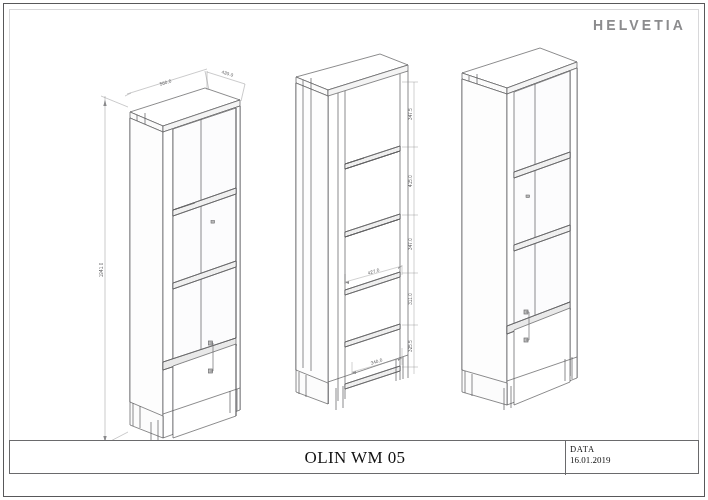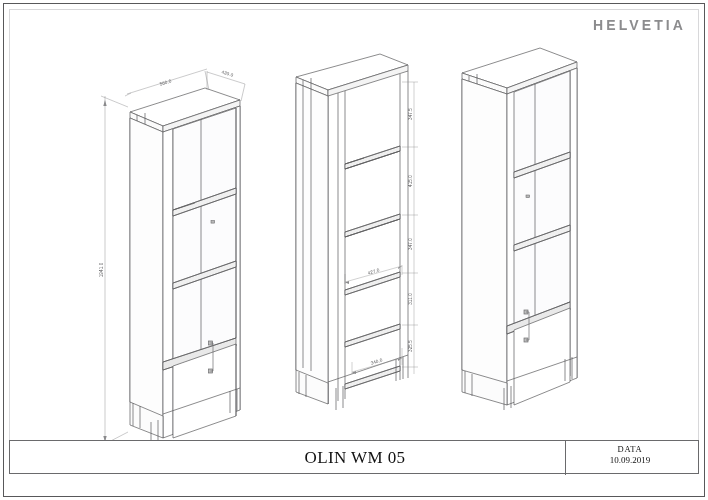--- a/index.html
+++ b/index.html
@@ -15,21 +15,21 @@
   .inner-frame{position:absolute;left:9px;top:9px;width:690px;height:444px;
       box-sizing:border-box;border:1px solid #d8d8da;}
 
   
   .title-block{position:absolute;left:9px;top:440px;width:690px;height:34px;
       box-sizing:border-box;border:1.3px solid #6a6a6c;background:#fff;}
   .title-main{position:absolute;left:0;top:0;width:690px;height:34px;
       display:flex;align-items:center;justify-content:center;
       font-family:"Liberation Serif",serif;font-size:17px;letter-spacing:.4px;
       color:#111;}
-  .title-data{position:absolute;right:8px;top:4px;width:120px;text-align:center;
+  .title-data{position:absolute;right:8px;top:4px;width:120px;
       font-family:"Liberation Serif",serif;line-height:1.15;color:#111;}
   .title-data .lbl{font-size:8.5px;letter-spacing:.7px;}
   .title-data .val{font-size:9px;}
   .data-div{position:absolute;right:132px;top:0;width:0;height:34px;
       border-left:1.2px solid #6a6a6c;}
 
   .logo{position:absolute;right:22px;top:17px;font-size:14px;letter-spacing:3.1px;
       color:#8c8c8e;font-weight:600;font-family:"Liberation Sans",sans-serif;}
 
   .view{position:absolute;}
@@ -292,17 +292,17 @@
         <rect x="74" y="155" width="3.6" height="2.6"></rect>
       </g>
     </svg>
   </div>
 
   <div class="title-block">
     <div class="title-main">OLIN WM 05</div>
     <div class="data-div"></div>
     <div class="title-data">
       <div class="lbl">DATA</div>
-      <div class="val">10.09.2019</div>
+      <div class="val">16.01.2019</div>
     </div>
   </div>
 
 </div>
 
 </body></html>

